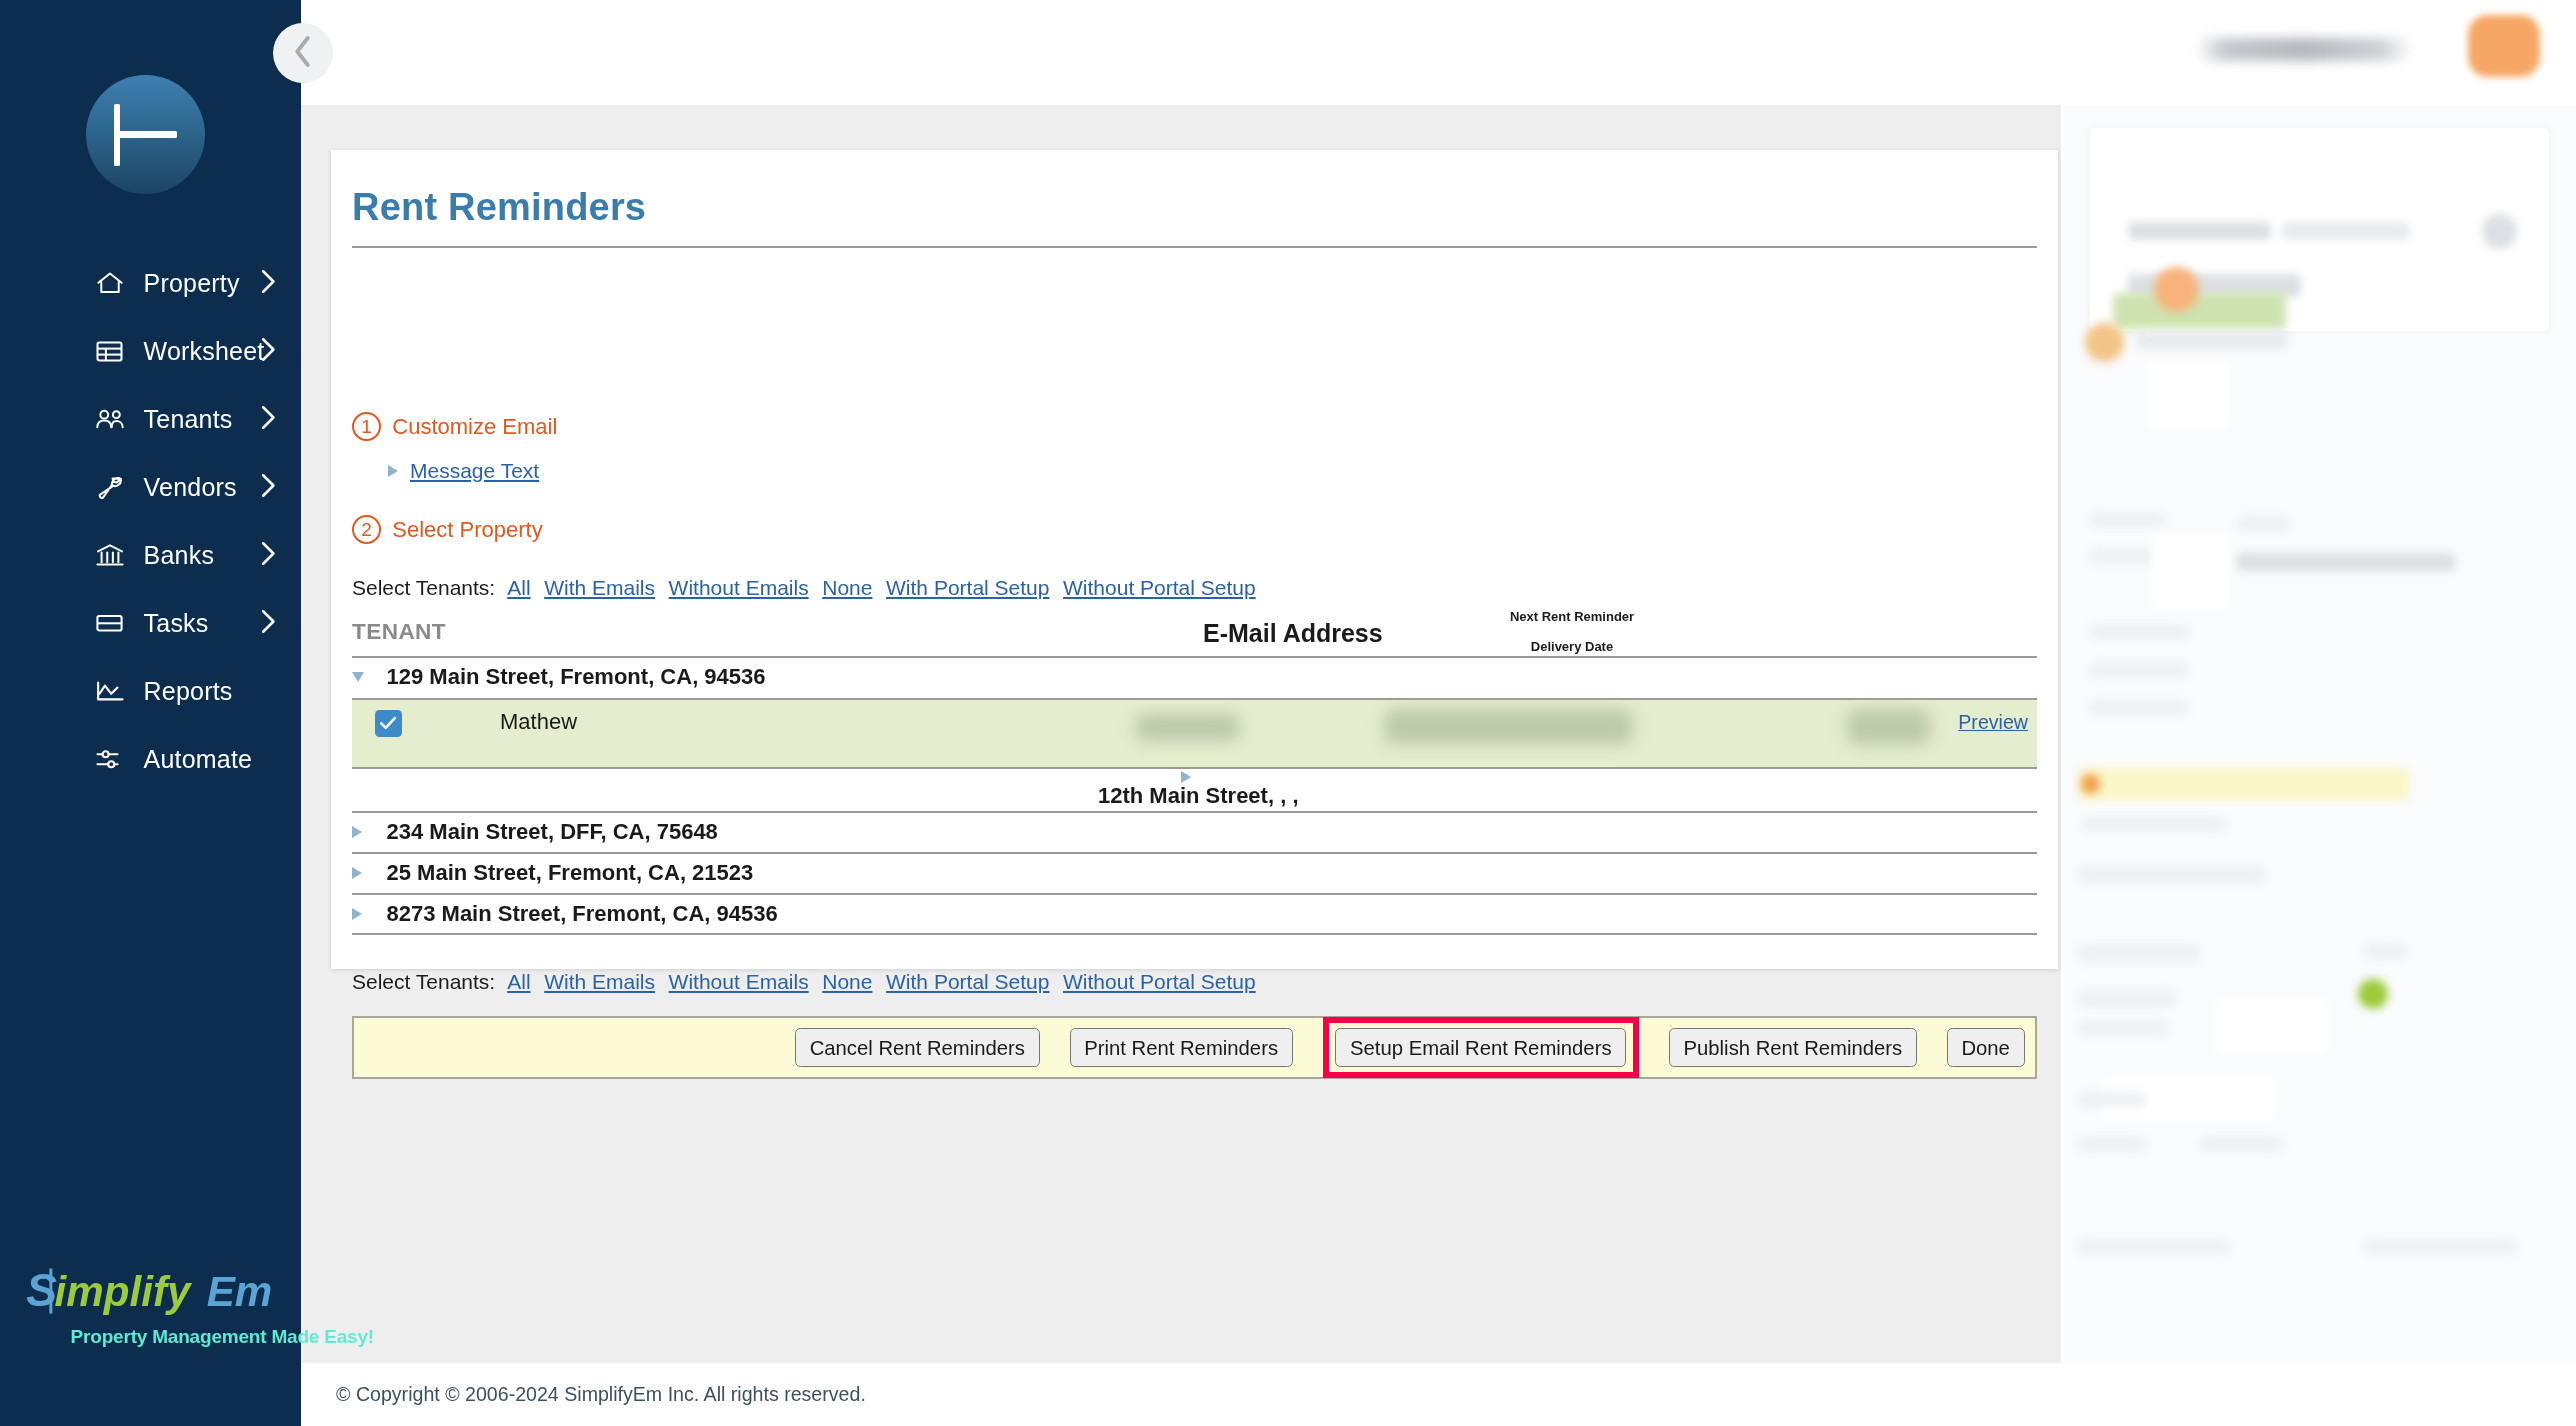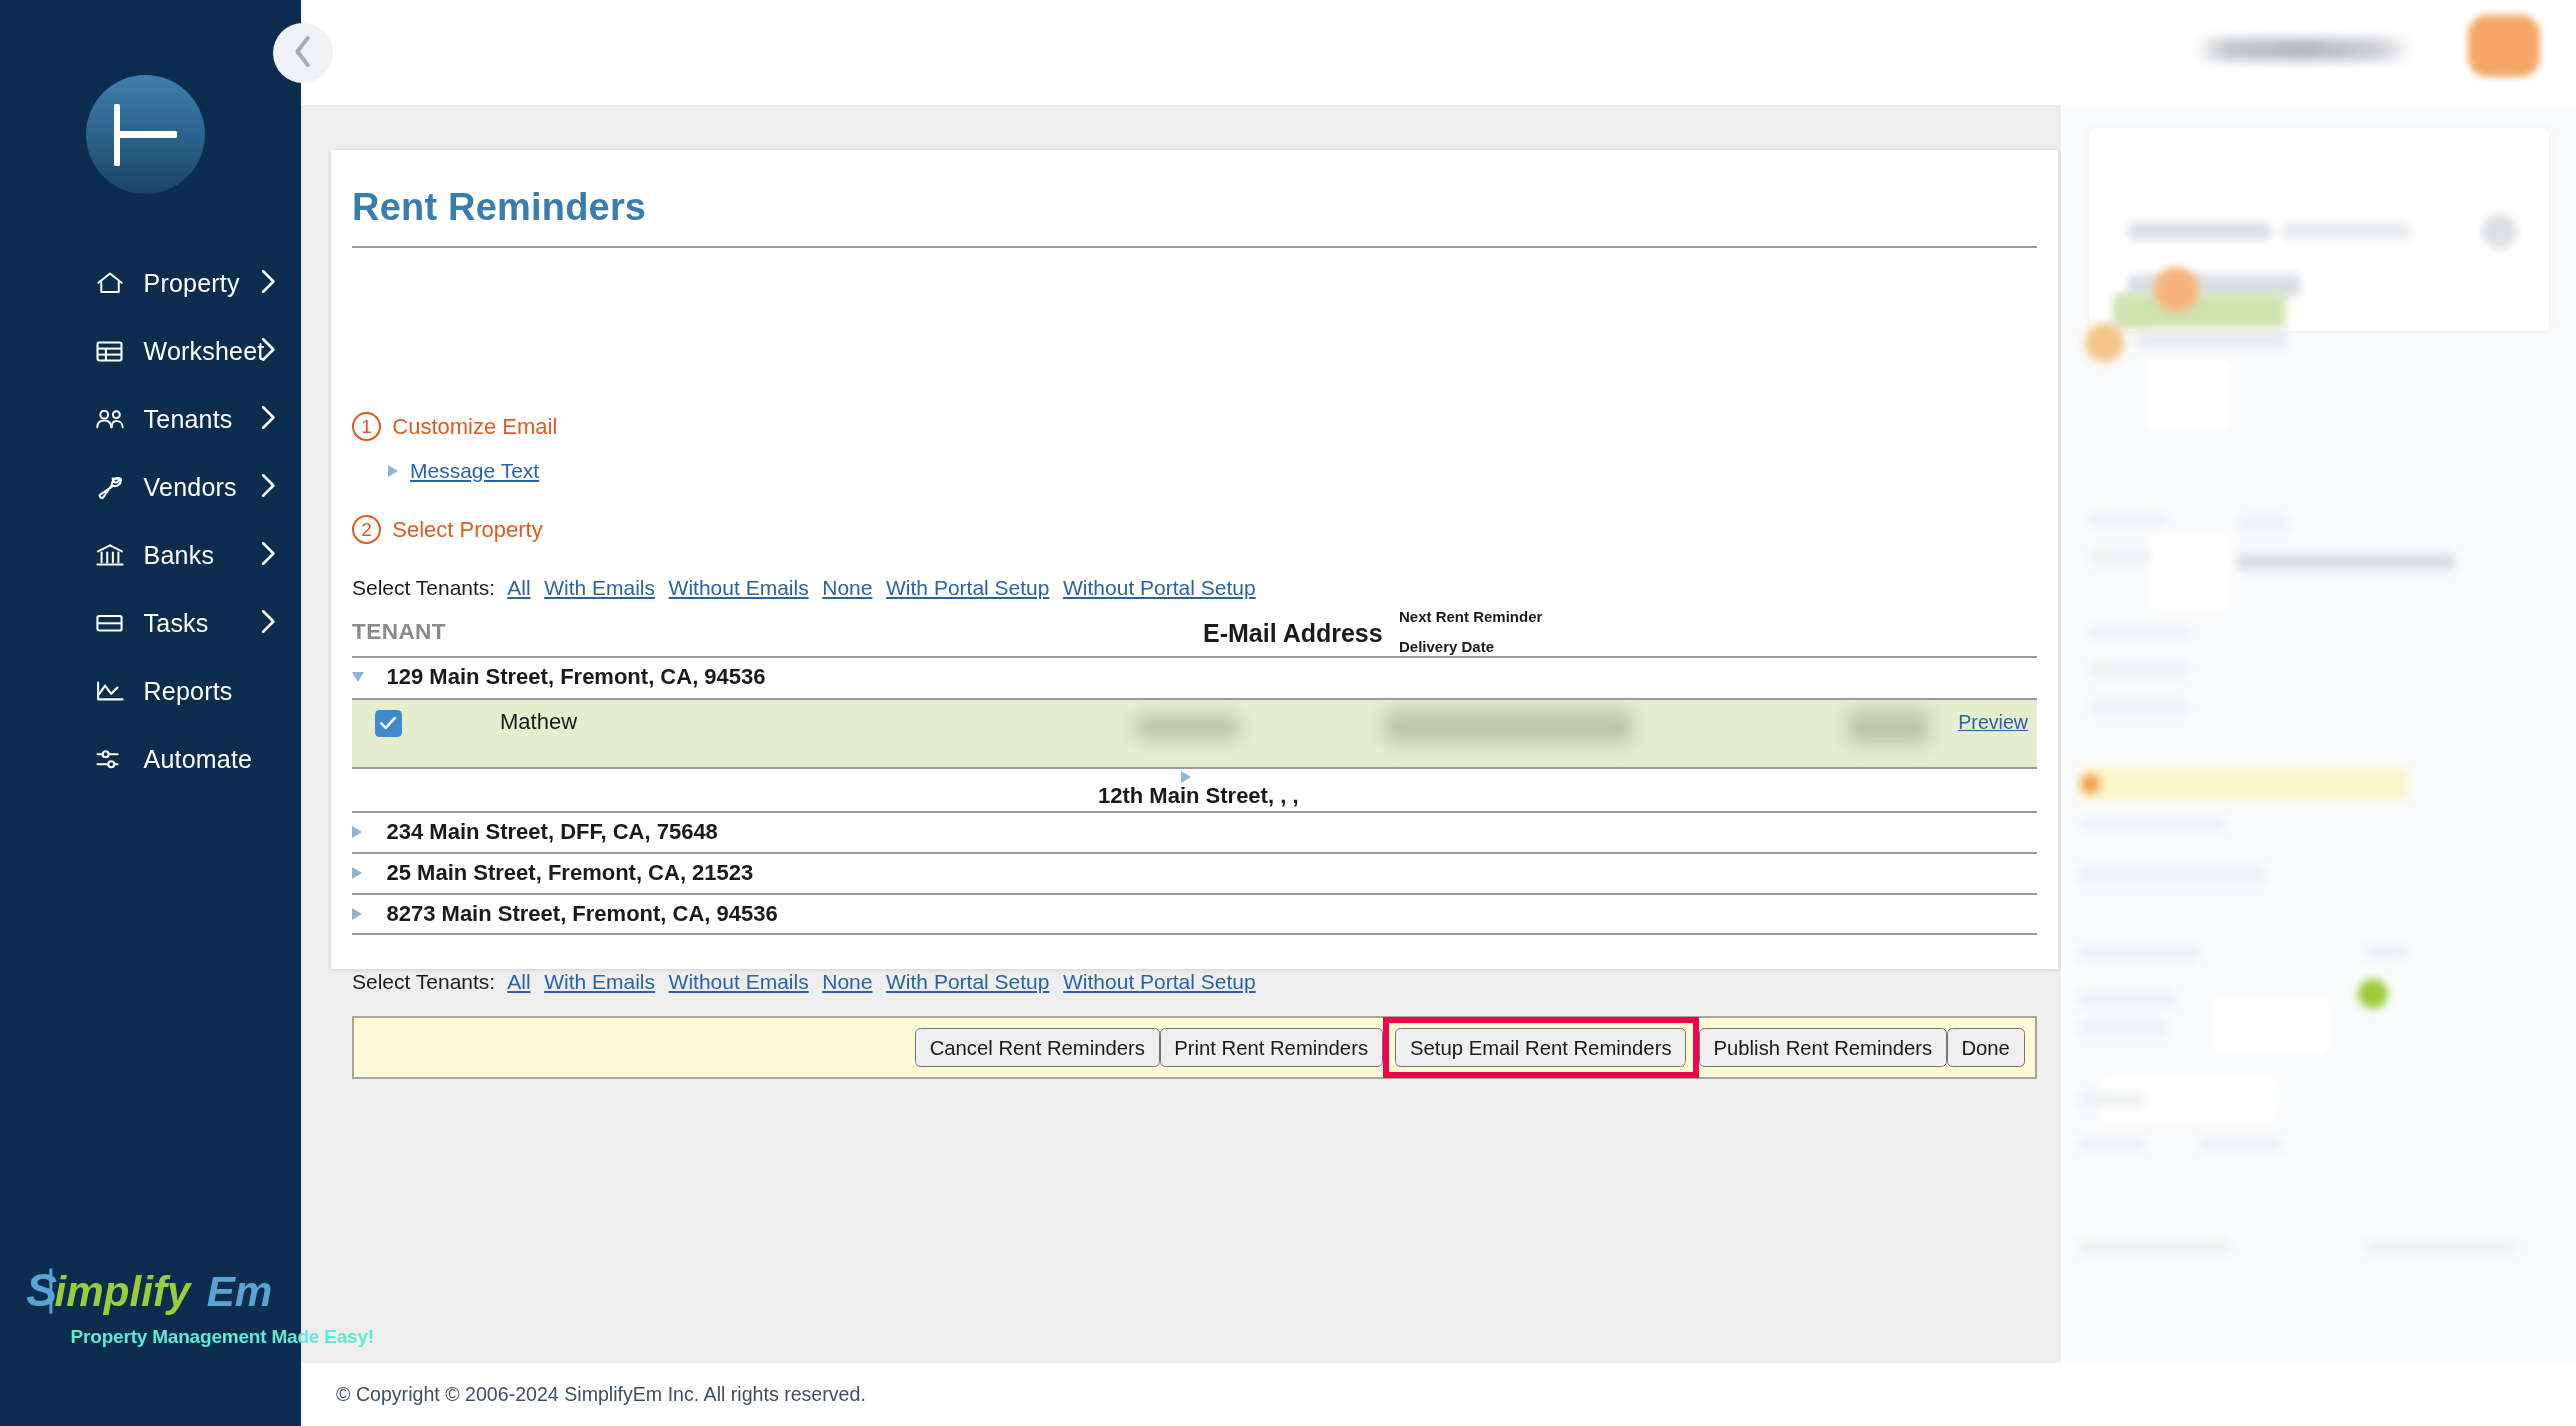--- a/index.html
+++ b/index.html
@@ -209,22 +209,22 @@
     position: absolute; left: 0; top: 16.6px;
     font-size: 22.6px; font-weight: bold; color: #8a8a8a;
     letter-spacing: 0.4px;
   }
   .th-email {
     position: absolute; left: 851px; top: 16.6px;
     font-size: 25px; font-weight: bold; color: #1a1a1a;
   }
   .th-next {
     position: absolute; left: 1047px; top: 0px;
-    width: 346px; 
-    font-size: 15px; font-weight: bold; color: #1a1a1a;
+    width: 346px; text-align: center;
+    font-size: 13px; font-weight: bold; color: #1a1a1a;
     line-height: 30px;
   }
   .hrule { position: absolute; left: 21px; width: 1685px; height: 2.3px; background: #9a9a9a; }
 
   .prop-row {
     position: absolute; left: 21px; width: 1685px;
     display: flex; align-items: center;
     cursor: pointer;
   }
   .prop-row .caret-box { width: 27px; display: flex; align-items: center; justify-content: flex-start; }
@@ -260,21 +260,21 @@
   }
 
   
   .action-bar {
     position: absolute; left: 21px; top: 866px;
     width: 1685px; height: 63px;
     background: #fcfbd6;
     border: 2.3px solid #a8a89a;
     display: flex; align-items: center; justify-content: flex-end;
     padding-right: 10.5px;
-    gap: 0;
+    gap: 30px;
   }
   .btn {
     height: 39px;
     background: #efefef;
     border: 1.5px solid #767676;
     border-radius: 5.3px;
     font-family: "Liberation Sans", sans-serif;
     font-size: 20.3px;
     color: #1a1a1a;
     padding: 0 13.6px;

